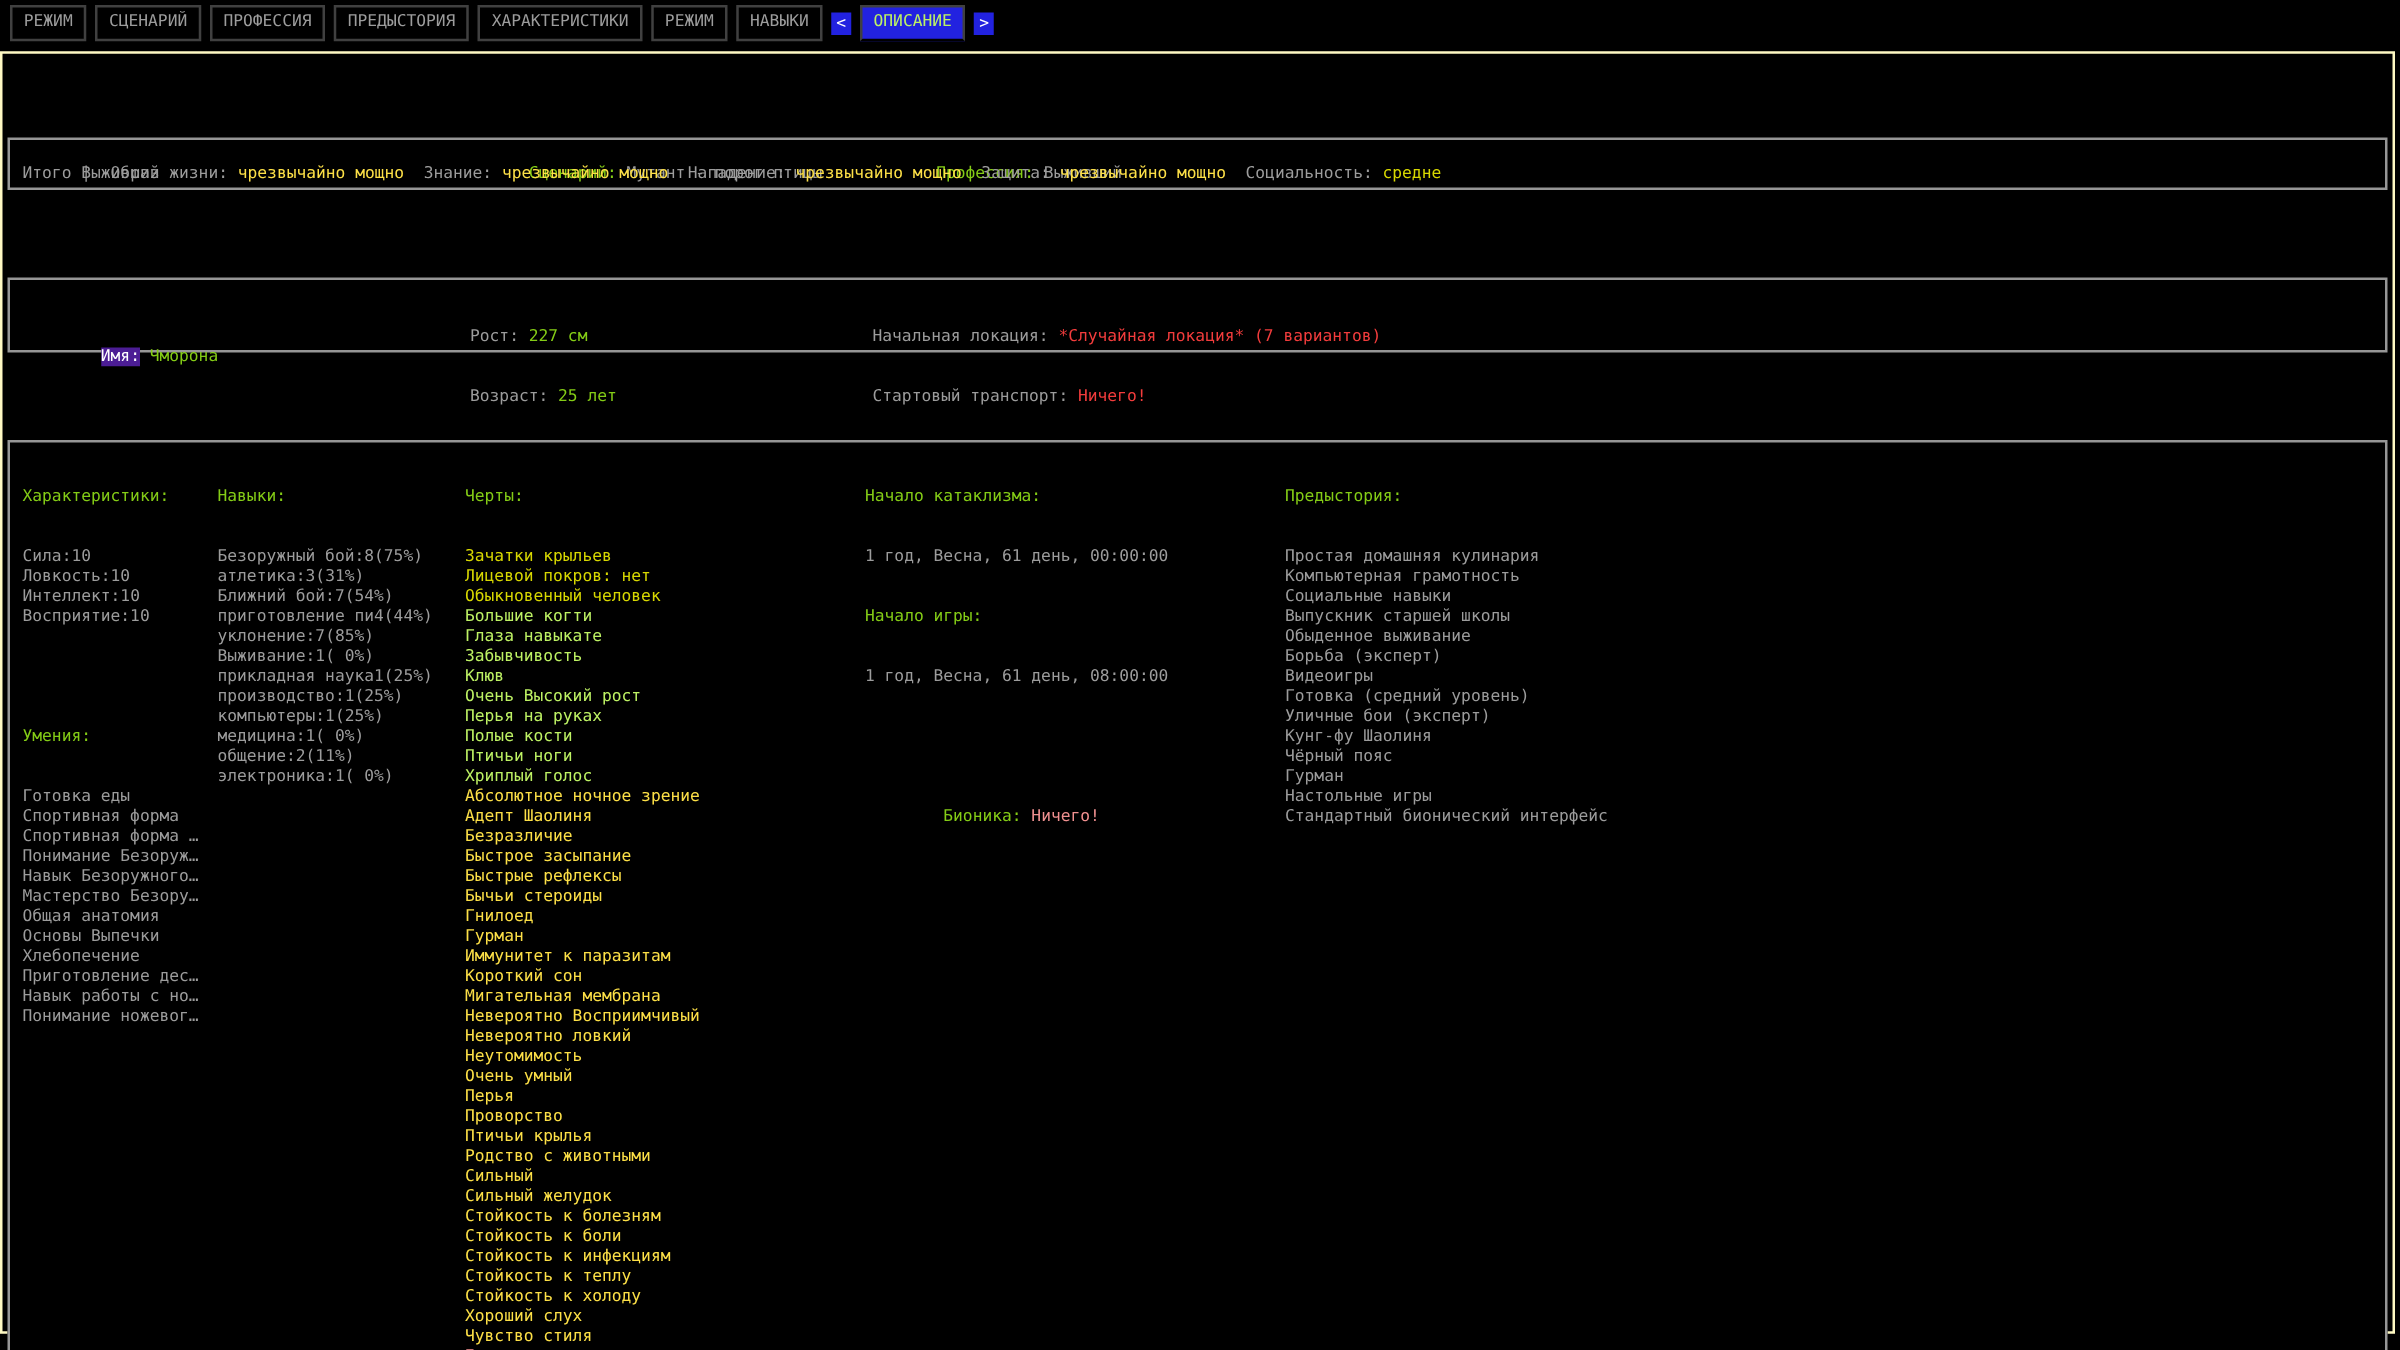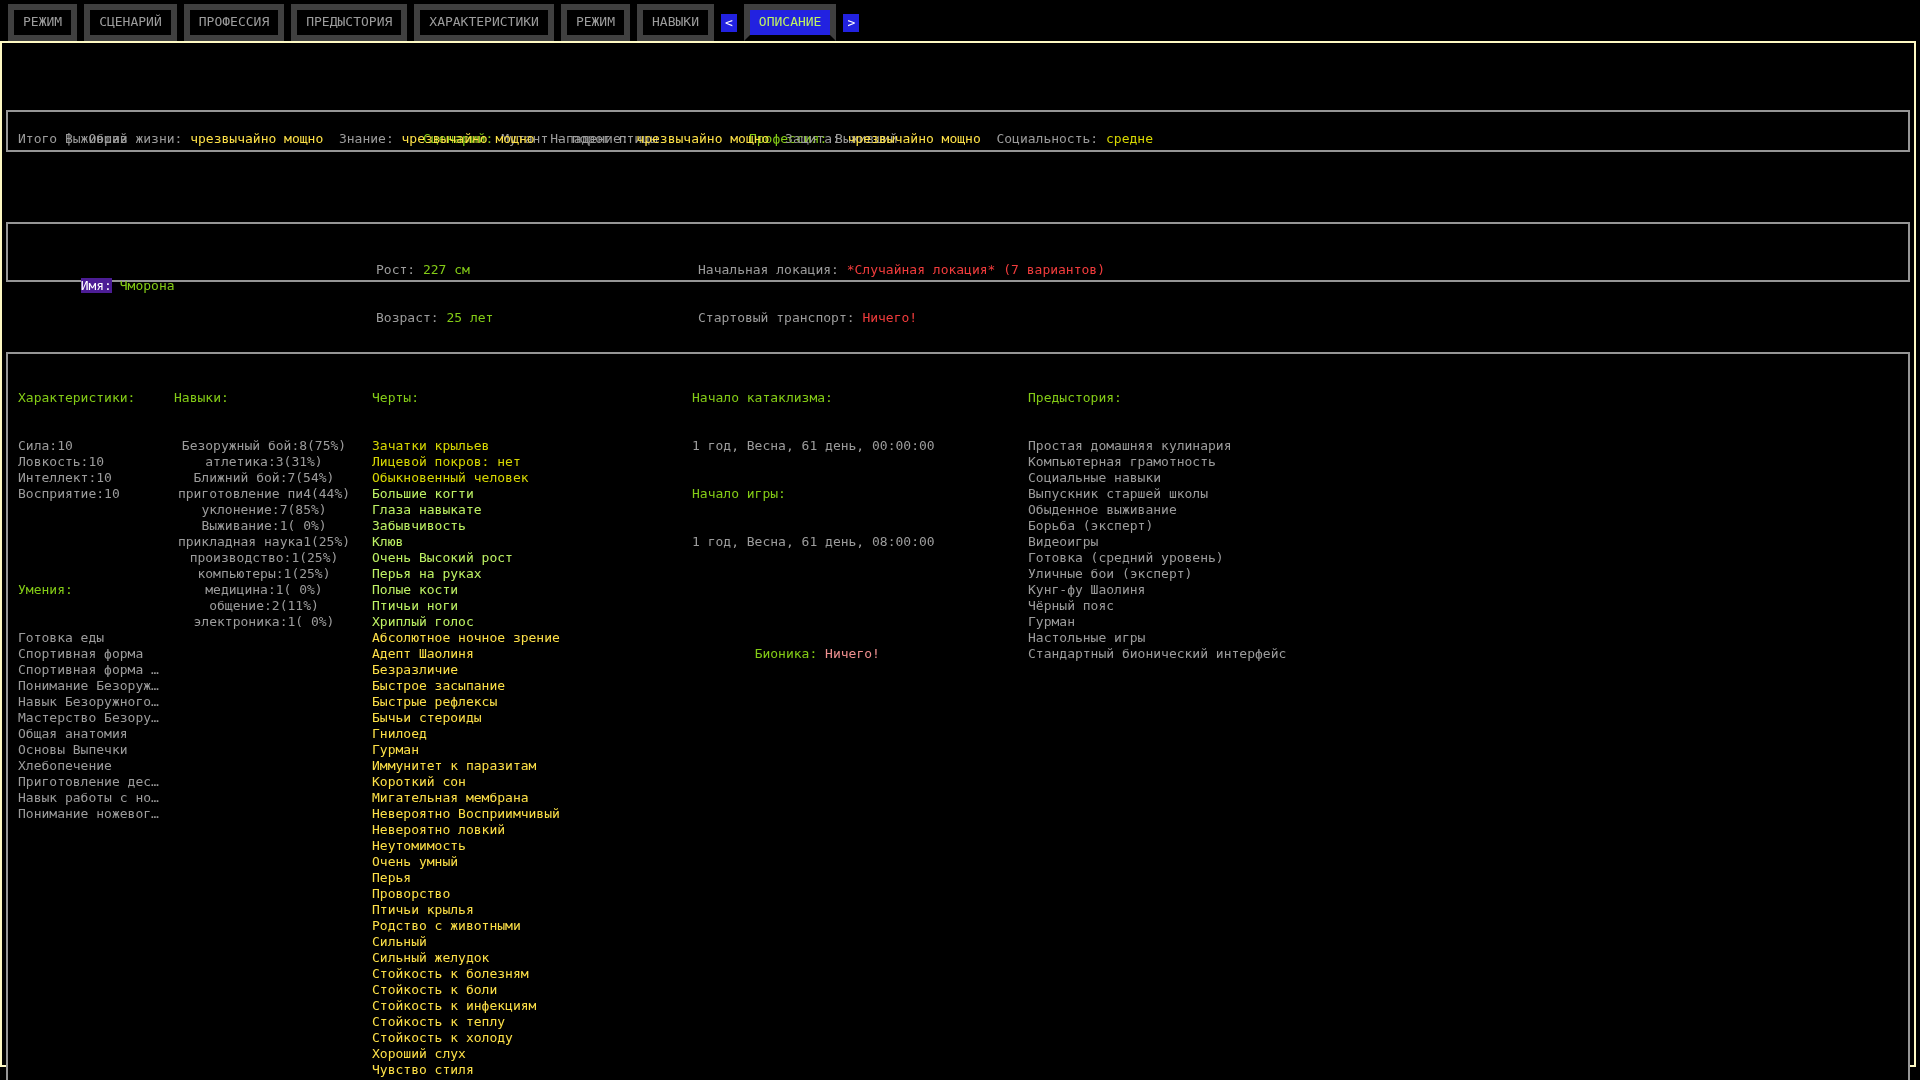--- a/index.html
+++ b/index.html
@@ -12,33 +12,33 @@
   .c-white{color:#84cc16}
   .c-green{color:#fde047}
   .c-yellow{color:#d8d800}
   .c-cyan{color:#00d8d8}
   .c-magenta{color:#bef264}
   .c-red{color:#f23c3c}
   .c-pink{color:#f09090}
   .hl-blue{background:#4c1d95;color:#fff}
 
   #tabbar{position:absolute;top:4px;left:8px;display:flex;gap:7px;align-items:stretch}
-  .tab{border:6px solid #404040;background:#000;color:#9c9c9c;padding:4px 9px 5px;white-space:pre}
+  .tab{border:2px solid #404040;background:#000;color:#9c9c9c;padding:4px 9px 5px;white-space:pre}
   .tab.active{background:#2222e0;color:#bef264;border-bottom-color:#000}
   .arrow{align-self:center;background:#2222e0;color:#fff;padding:1px 4px;white-space:pre}
 
   #window{position:absolute;top:41px;left:0;width:1916px;height:1026px;border:2px solid #fef9c3;background:#000;box-sizing:border-box}
   .box{border:2px solid #969696;margin:3px 4px;position:relative;box-sizing:border-box;background:#000}
   #box-summary{height:42px}
   #box-identity{height:60px}
   #box-main{height:900px;margin-bottom:0}
   .abs{position:absolute;white-space:pre}
   .col{position:absolute;top:4px;white-space:pre}
   .srow{display:flex;justify-content:flex-start;width:124px}
-  .krow{display:flex;justify-content:center;width:180px}
+  .krow{display:flex;justify-content:flex-start;width:180px}
   .sp{height:16px}
 </style>
 </head>
 <body>
 
 
 
 <div id="tabbar"><div class="tab">РЕЖИМ</div><div class="tab">СЦЕНАРИЙ</div><div class="tab">ПРОФЕССИЯ</div><div class="tab">ПРЕДЫСТОРИЯ</div><div class="tab">ХАРАКТЕРИСТИКИ</div><div class="tab">РЕЖИМ</div><div class="tab">НАВЫКИ</div><div class="arrow">&lt;</div><div class="tab active">ОПИСАНИЕ</div><div class="arrow">&gt;</div></div>
 
 <div id="window">

